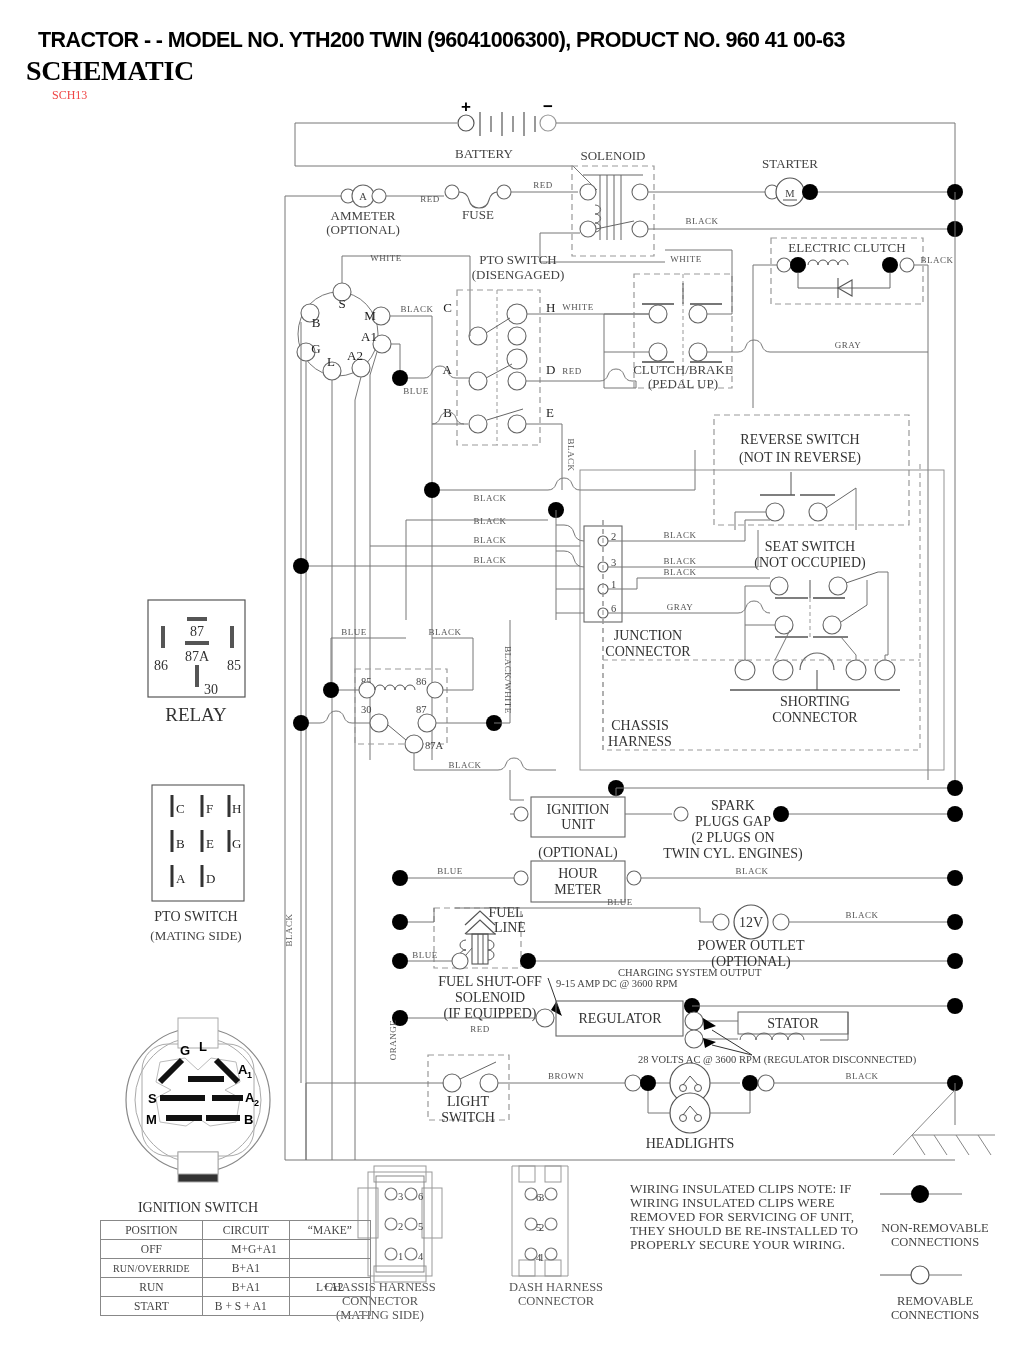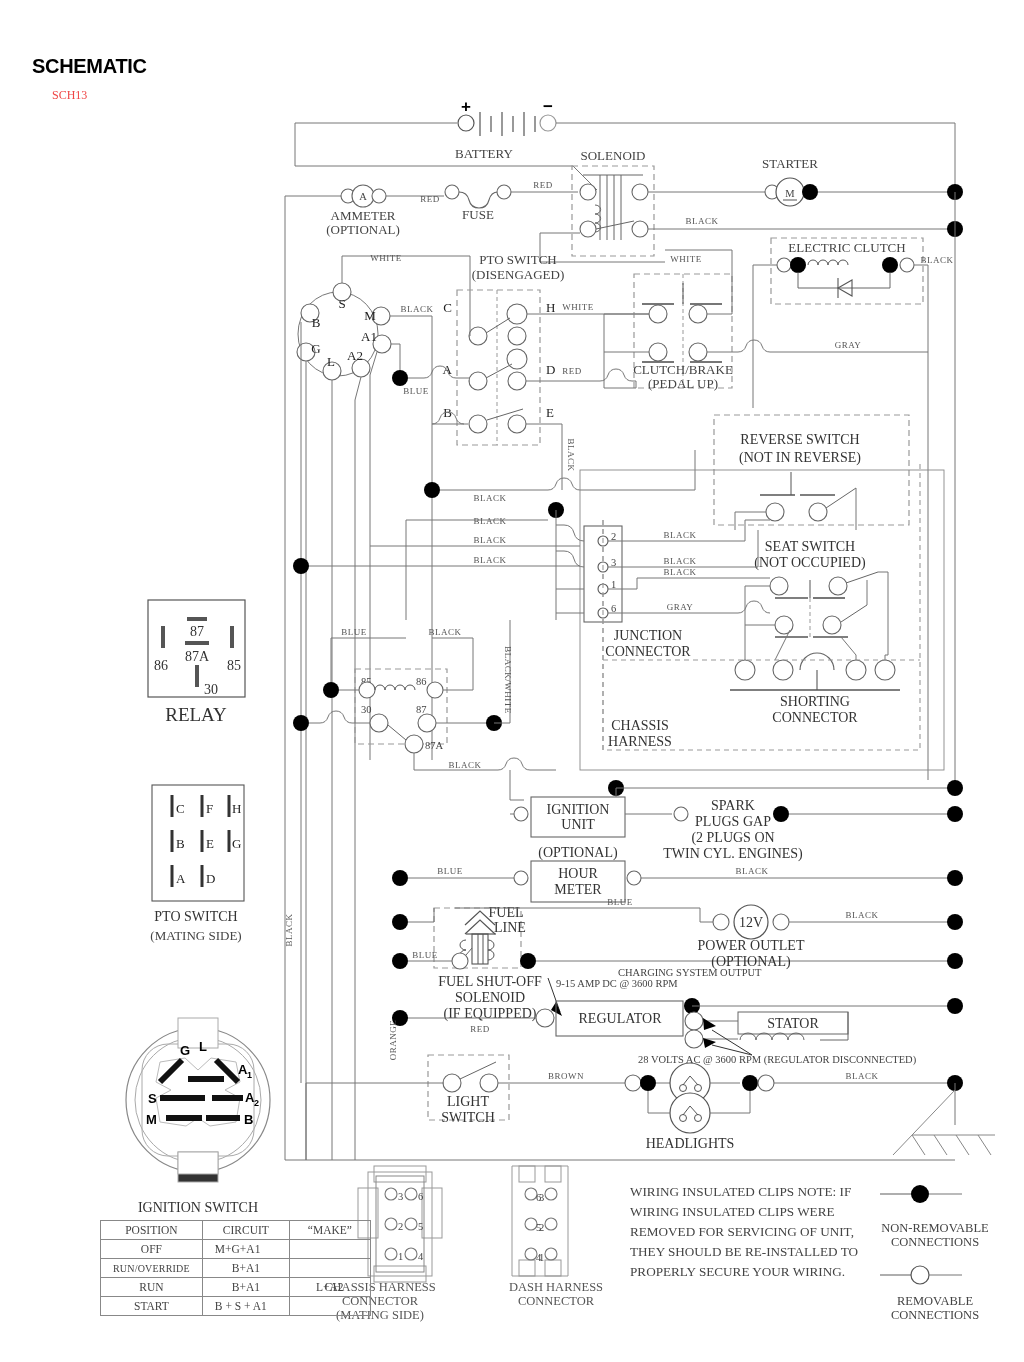--- a/index.html
+++ b/index.html
@@ -1,42 +1,43 @@
 <!DOCTYPE html>
 <html><head>
 <meta charset="utf-8">
 <style>
   html,body{margin:0;padding:0;background:#fff;}
   body{width:1024px;height:1362px;font-family:"Liberation Serif",serif;color:#000;position:relative;overflow:hidden;}
   #root{position:absolute;left:0;top:0;width:1024px;height:1362px;}
   .title{position:absolute;left:38px;top:28px;font-family:"Liberation Sans",sans-serif;font-weight:bold;font-size:21.5px;letter-spacing:-0.6px;white-space:nowrap;}
-  .title2{position:absolute;left:32px;top:55px;font-family:Liberation Sans, sans-serif;font-weight:bold;font-size:20px;letter-spacing:-0.3px;}
+  .title2{position:absolute;left:26px;top:55px;font-family:Liberation Serif, serif;font-weight:bold;font-size:28px;letter-spacing:-0.3px;}
   .schcode{position:absolute;left:52px;top:88px;font-size:12px;color:#ef4444;font-family:"Liberation Serif",serif;}
   svg{position:absolute;left:0;top:0;}
   .lbl{font-family:"Liberation Serif",serif;fill:#555;font-size:9px;letter-spacing:.5px;}
   .lblk{font-family:"Liberation Serif",serif;fill:#444;font-size:13px;}
   .lbig{font-family:"Liberation Serif",serif;fill:#333;font-size:14px;}
   .lterm{font-family:"Liberation Serif",serif;fill:#222;font-size:13px;}
   .lsm{font-family:"Liberation Serif",serif;fill:#444;font-size:10.5px;}
   .tblwrap{position:absolute;left:100px;top:1220px;}
   table.igtbl{border-collapse:collapse;font-family:"Liberation Serif",serif;font-size:11.5px;color:#444;}
   table.igtbl td{border:1px solid #888;padding:2px 12px;text-align:center;height:14px;}
   td.pos{width:64px;} td.cir{width:62px;margin-top:16px;} td.mk{width:56px;}
   td.small{font-size:10px;letter-spacing:.2px;}
-  .noteblk{position:absolute;left:630px;top:1182px;font-family:"Liberation Serif",serif;font-size:13.2px;color:#444;line-height:20px;width:230px;}
+  .noteblk{position:absolute;left:630px;top:1182px;font-family:"Liberation Serif",serif;font-size:13.2px;color:#444;line-height:14px;width:230px;}
   .legtxt{font-family:"Liberation Serif",serif;font-size:12.5px;color:#444;text-align:center;line-height:14px;}
   .leg1{position:absolute;left:855px;top:1213px;width:160px;margin-top:8px;}
   .leg2{position:absolute;left:855px;top:1294px;width:160px;}
   .cname{position:absolute;font-family:"Liberation Serif",serif;font-size:12.5px;color:#555;text-align:center;line-height:14px;}
 </style>
 </head>
 <body>
 
 <div id="root">
 
+  <div class="title">TRACTOR - - MODEL NO. YTH200 TWIN (96041006300), PRODUCT NO. 960 41 00-63</div>
   <div class="title2">SCHEMATIC</div>
   <div class="schcode">SCH13</div>
 
   <svg width="1024" height="1362">
     <defs>
       <g id="coil4">
         <path d="M0,0 a5,5 0 0 1 10,0 a5,5 0 0 1 10,0 a5,5 0 0 1 10,0 a5,5 0 0 1 10,0" fill="none" stroke="#555" stroke-width="1"></path>
       </g>
     </defs>
 
@@ -718,21 +719,21 @@
   <div class="tblwrap">
     <table class="igtbl">
       <tbody>
           <tr>
         <td class="pos">POSITION</td>
         <td class="cir">CIRCUIT</td>
         <td class="mk">“MAKE”</td>
       </tr>
       <tr>
         <td class="pos">OFF</td>
-        <td class="cir" style="text-align:left">M+G+A1</td>
+        <td class="cir" style="text-align:right">M+G+A1</td>
         <td class="mk"></td>
       </tr>
       <tr>
         <td class="pos small">RUN/OVERRIDE</td>
         <td class="cir">B+A1</td>
         <td class="mk"></td>
       </tr>
       <tr>
         <td class="pos">RUN</td>
         <td class="cir">B+A1</td>

